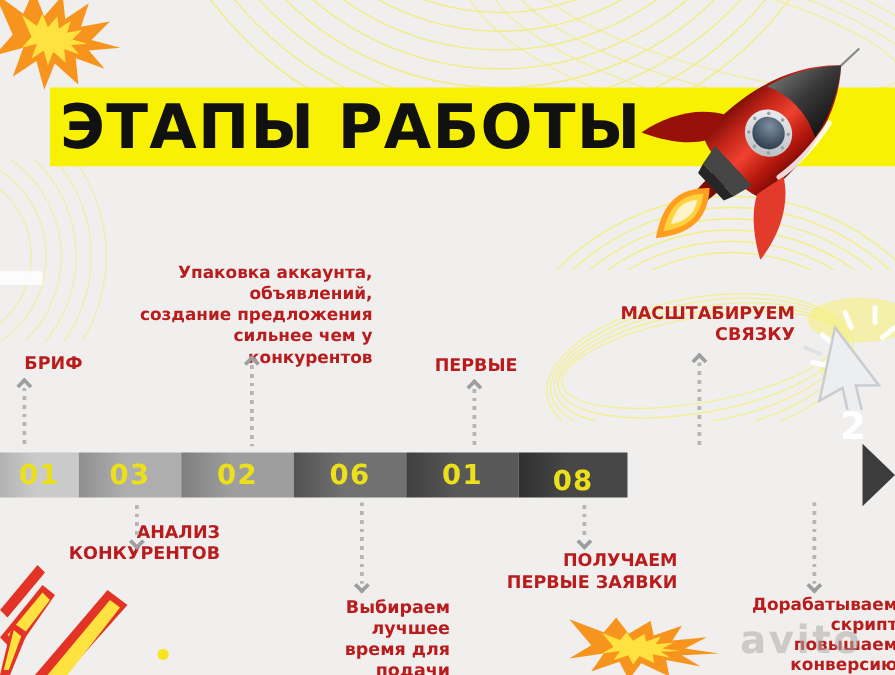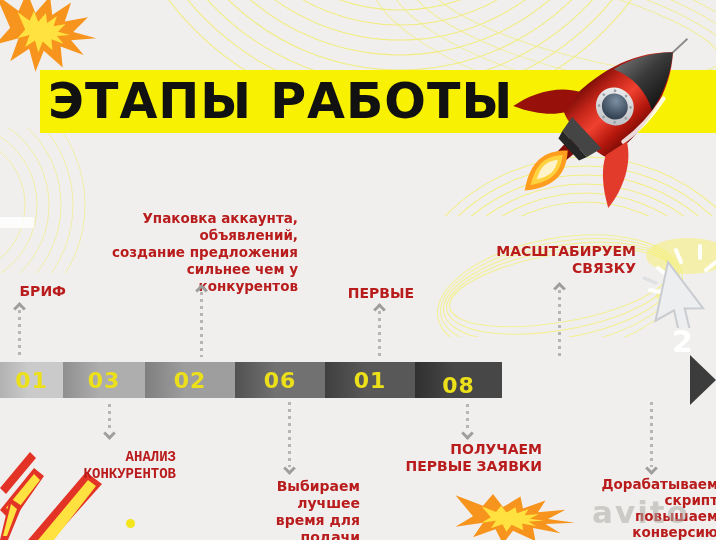--- a/index.html
+++ b/index.html
@@ -195,21 +195,21 @@
   </div>
 
   <div class="lbl" style="left:4px;  top:283px; width:62px;">БРИФ</div>
   <div class="lbl small" style="left:108px; top:210px; width:190px;">Упаковка аккаунта,
 объявлений,
 создание предложения
 сильнее чем у конкурентов</div>
   <div class="lbl" style="left:342px; top:285px; width:72px;">ПЕРВЫЕ</div>
   <div class="lbl" style="left:486px; top:243px; width:150px;">МАСШТАБИРУЕМ
 СВЯЗКУ</div>
-  <div class="lbl" style="left:50px;  top:449px; width:126px;font-family:Liberation Mono, monospace;">АНАЛИЗ
+  <div class="lbl" style="left:50px;  top:418px; width:126px;">АНАЛИЗ
 КОНКУРЕНТОВ</div>
   <div class="lbl" style="left:214px; top:478px; width:146px;">Выбираем лучшее
 время для подачи
 объявлений</div>
   <div class="lbl" style="left:402px; top:441px; width:140px;">ПОЛУЧАЕМ
 ПЕРВЫЕ ЗАЯВКИ</div>
   <div class="lbl small" style="left:580px; top:476px; width:138px; line-height:16px;">Дорабатываем
 скрипт повышаем
 конверсию
 в продажу</div>

